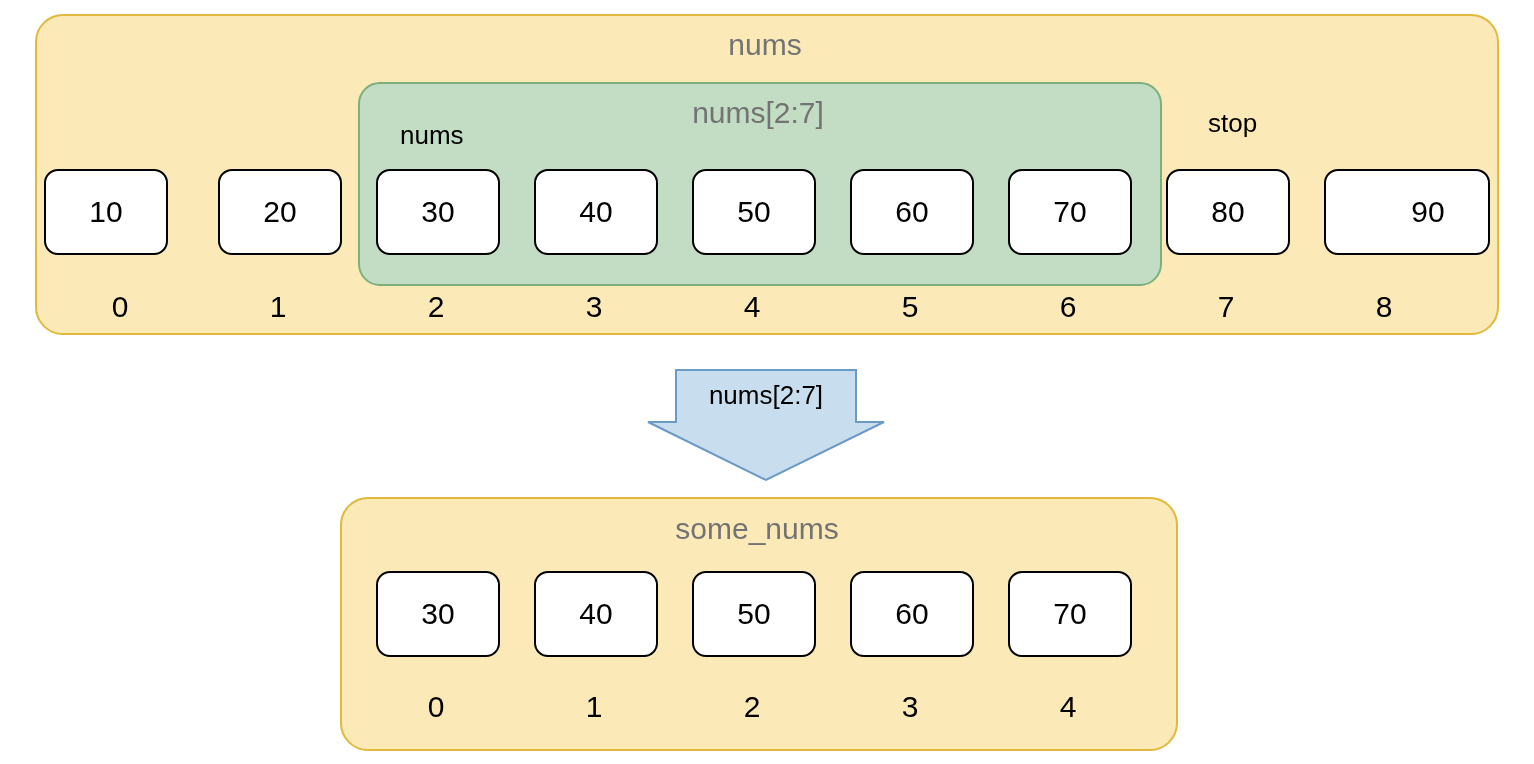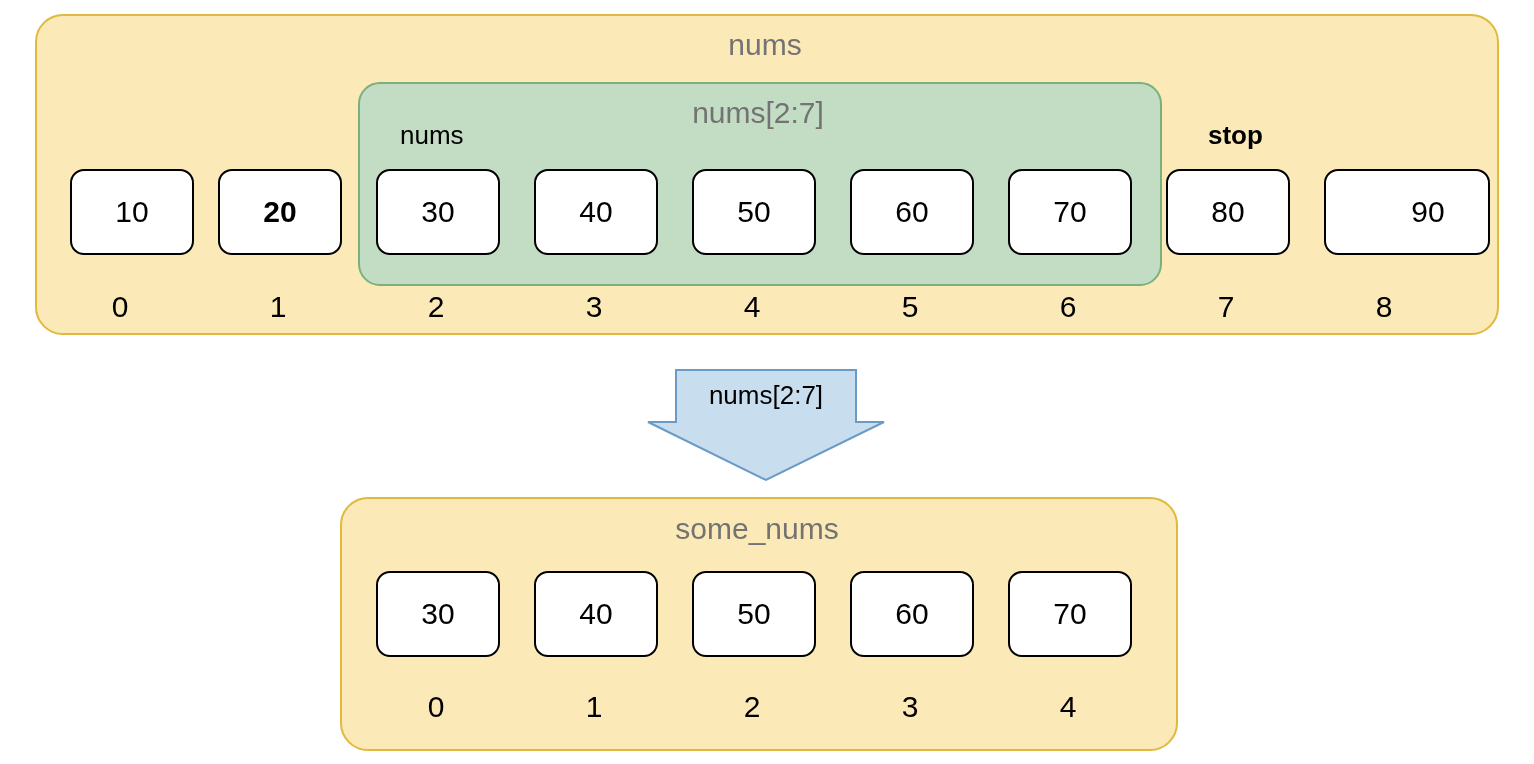--- a/index.html
+++ b/index.html
@@ -73,24 +73,24 @@
   <div class="outer-box" style="left:35px; top:14px; width:1460px; height:317px;"></div>
 
   <div class="title" style="left:35px; top:28px; width:1460px;">nums</div>
 
   <div class="slice-box" style="left:358px; top:82px; width:800px; height:200px;"></div>
 
   <div class="title" style="left:358px; top:96px; width:800px;">nums[2:7]</div>
 
   <div class="small-label" style="left:400px; top:120px;">nums</div>
 
-  <div class="small-label" style="left:1208px; top:120px;font-weight:bold;">stop</div>
+  <div class="small-label" style="left:1208px; top:108px;">stop</div>
 
-  <div class="cell" style="left:70px;  top:169px; width:120px; height:82px;">10</div>
-  <div class="cell" style="left:218px; top:169px; width:120px; height:82px;font-weight:bold;">20</div>
+  <div class="cell" style="left:44px;  top:169px; width:120px; height:82px;">10</div>
+  <div class="cell" style="left:218px; top:169px; width:120px; height:82px;">20</div>
   <div class="cell" style="left:376px; top:169px; width:120px; height:82px;">30</div>
   <div class="cell" style="left:534px; top:169px; width:120px; height:82px;">40</div>
   <div class="cell" style="left:692px; top:169px; width:120px; height:82px;">50</div>
   <div class="cell" style="left:850px; top:169px; width:120px; height:82px;">60</div>
   <div class="cell" style="left:1008px;top:169px; width:120px; height:82px;">70</div>
   <div class="cell" style="left:1166px;top:169px; width:120px; height:82px;text-align:right;">80</div>
   <div class="cell" style="left:1324px;top:169px; width:120px; height:82px;padding-left:42px;">90</div>
 
   <div class="idx-label" style="left:60px;  top:290px;">0</div>
   <div class="idx-label" style="left:218px; top:290px;">1</div>

